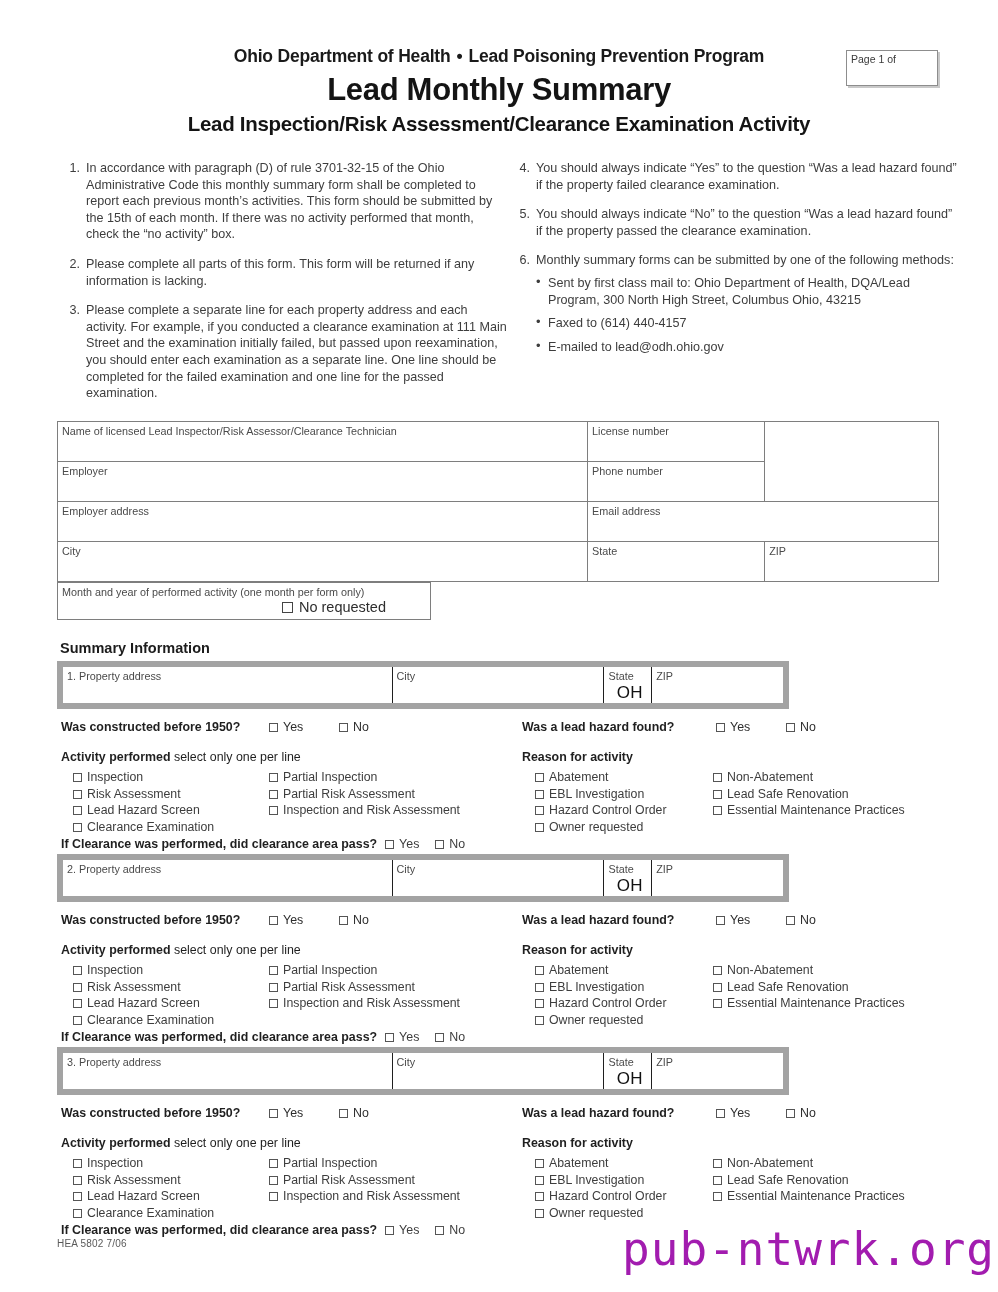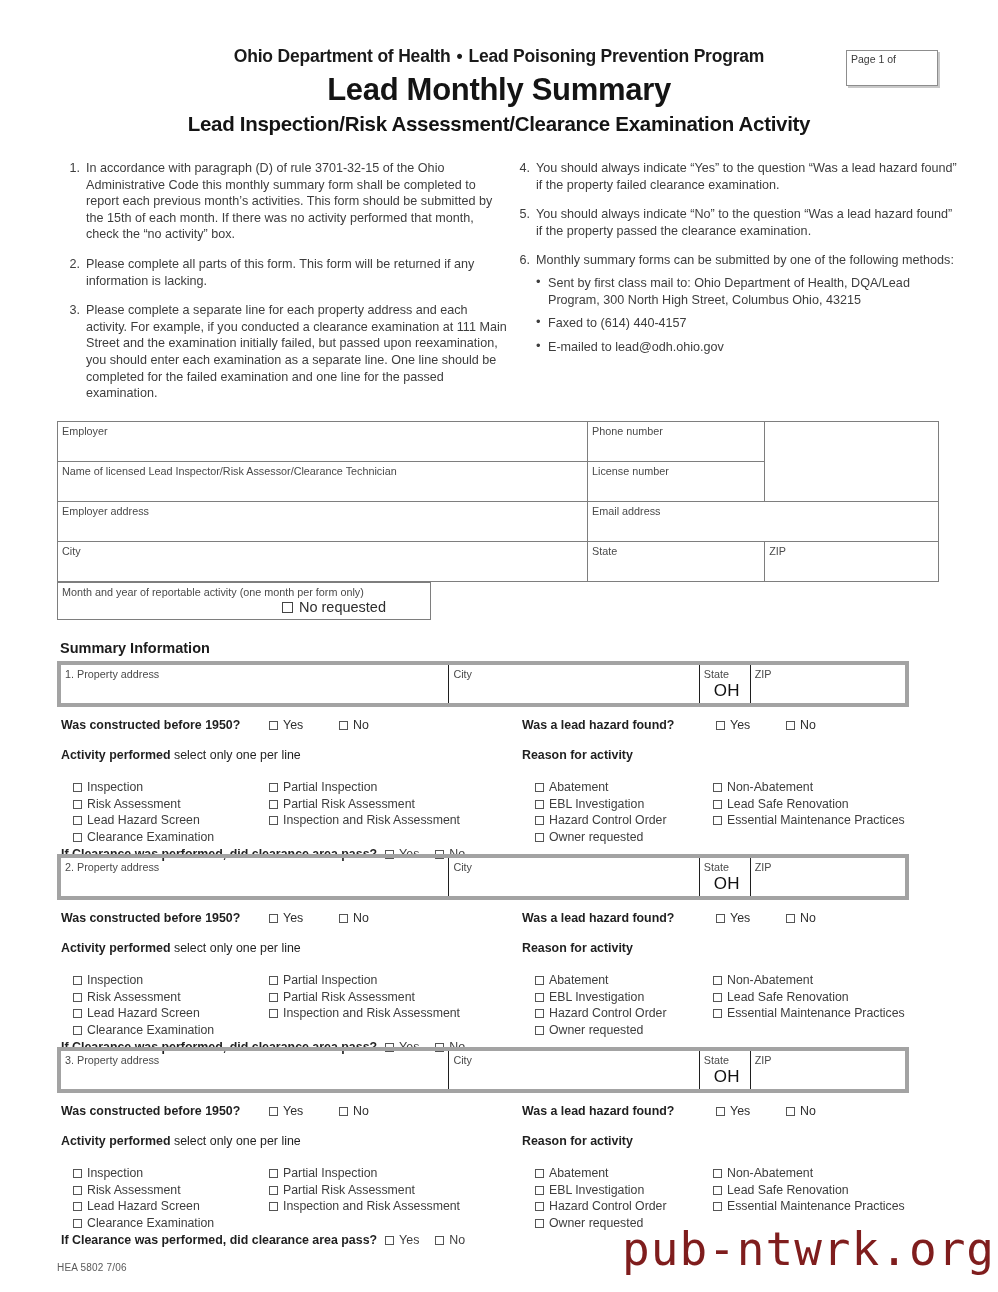--- a/index.html
+++ b/index.html
@@ -92,21 +92,21 @@
   }
 
   
   .sum-head {
     position:absolute; left:60px; top:640px;
     font-size:14.5px; font-weight:bold; color:#1c1c1c;
   }
 
   .block { position:absolute; left:57px; width:882px; }
   .addr-table {
-    width:852px; border-collapse:collapse; border:4px solid #a3a3a3;
+    width:732px; border-collapse:collapse; border:6px solid #a3a3a3;
   }
   .addr-table td {
     border:1px solid #1f1f1f; vertical-align:top;
     padding:3px 0 0 4px; font-size:10.8px; color:#4a4a4a;
     height:42px;
   }
   .oh {
     display:block; font-size:17px; color:#111; font-weight:normal;
     text-align:center; margin-top:1px; letter-spacing:0.3px;
   }
@@ -116,21 +116,21 @@
     font-size:12.4px; color:#2e2e2e;
   }
   .q-row .lbl { position:absolute; font-weight:bold; color:#1f1f1f; }
   .q-row .opt { position:absolute; white-space:nowrap; }
 
   .act-wrap { margin-top:13px; position:relative; }
   .sect-title {
     font-size:12.4px; font-weight:bold; color:#1f1f1f;
   }
   .sect-title .ital { font-weight:normal; }
-  .cb-list { margin-top:16px; }
+  .cb-list { margin-top:4px; }
   .cb-row { height:16.5px; position:relative; font-size:12.3px; color:#3d3d3d; }
   .cb-item { position:absolute; white-space:nowrap; }
 
   .chk {
     display:inline-block; width:9px; height:9px;
     border:1px solid #555; background:#fff;
     vertical-align:-1px; margin-right:5px;
   }
   .chk-lg {
     display:inline-block; width:11px; height:11px;
@@ -141,26 +141,26 @@
   .clr-row {
     margin-top:1px; font-size:12.4px; color:#1f1f1f; font-weight:bold;
     white-space:nowrap;
   }
   .clr-row .yn { font-weight:normal; color:#3d3d3d; margin-left:8px; }
   .clr-row .yn2 { font-weight:normal; color:#3d3d3d; margin-left:16px; }
 
   
   .footer-code {
     position:absolute; left:57px; top:1238px;
-    font-size:10px; color:#5a5a5a; letter-spacing:0.2px;margin-top:24px;
+    font-size:10px; color:#5a5a5a; letter-spacing:0.2px;
   }
   .watermark {
     position:absolute; left:622px; top:1222px;
     font-family:"DejaVu Sans Mono", monospace;
-    font-size:46px; color:#7f1d1d; letter-spacing:1px;
+    font-size:46px; color:#a21caf; letter-spacing:1px;
     white-space:nowrap;
   }
 </style>
 </head>
 <body>
 
 <div class="page">
 
   <div class="header">
     <div class="hdr-line1">
@@ -212,33 +212,33 @@
             </li>
           </ul>
         </li>
       </ol>
     </div>
   </div>
 
   <table class="info-table">
     <tbody>
         <tr>
+      <td style="width:663px;">
+        <span class="cap">Name of licensed Lead Inspector/Risk Assessor/Clearance Technician</span>
+      </td>
+      <td style="width:219px;">
+        <span class="cap">License number</span>
+      </td>
+    </tr>
+    <tr>
       <td>
         <span class="cap">Employer</span>
       </td>
       <td>
         <span class="cap">Phone number</span>
-      </td>
-    </tr>
-    <tr>
-      <td style="width:663px;">
-        <span class="cap">Name of licensed Lead Inspector/Risk Assessor/Clearance Technician</span>
-      </td>
-      <td style="width:219px;">
-        <span class="cap">License number</span>
       </td>
     </tr>
     <tr>
       <td style="width:526px;">
         <span class="cap">Employer address</span>
       </td>
       <td colspan="2" style="width:356px;">
         <span class="cap">Email address</span>
       </td>
     </tr>
@@ -250,21 +250,21 @@
         <span class="cap">State</span>
       </td>
       <td style="width:221px;">
         <span class="cap">ZIP</span>
       </td>
     </tr>
   </tbody>
     </table>
 
   <div class="month-box">
-    <div class="cap">Month and year of reportable activity (one month per form only)</div>
+    <div class="cap">Month and year of performed activity (one month per form only)</div>
     <div class="noact">
       <span class="chk-lg"></span><span>No requested</span>
     </div>
   </div>
 
   <div class="sum-head">Summary Information</div>
 
   <div class="block" style="top:661px;">
     <table class="addr-table">
       <tbody>

